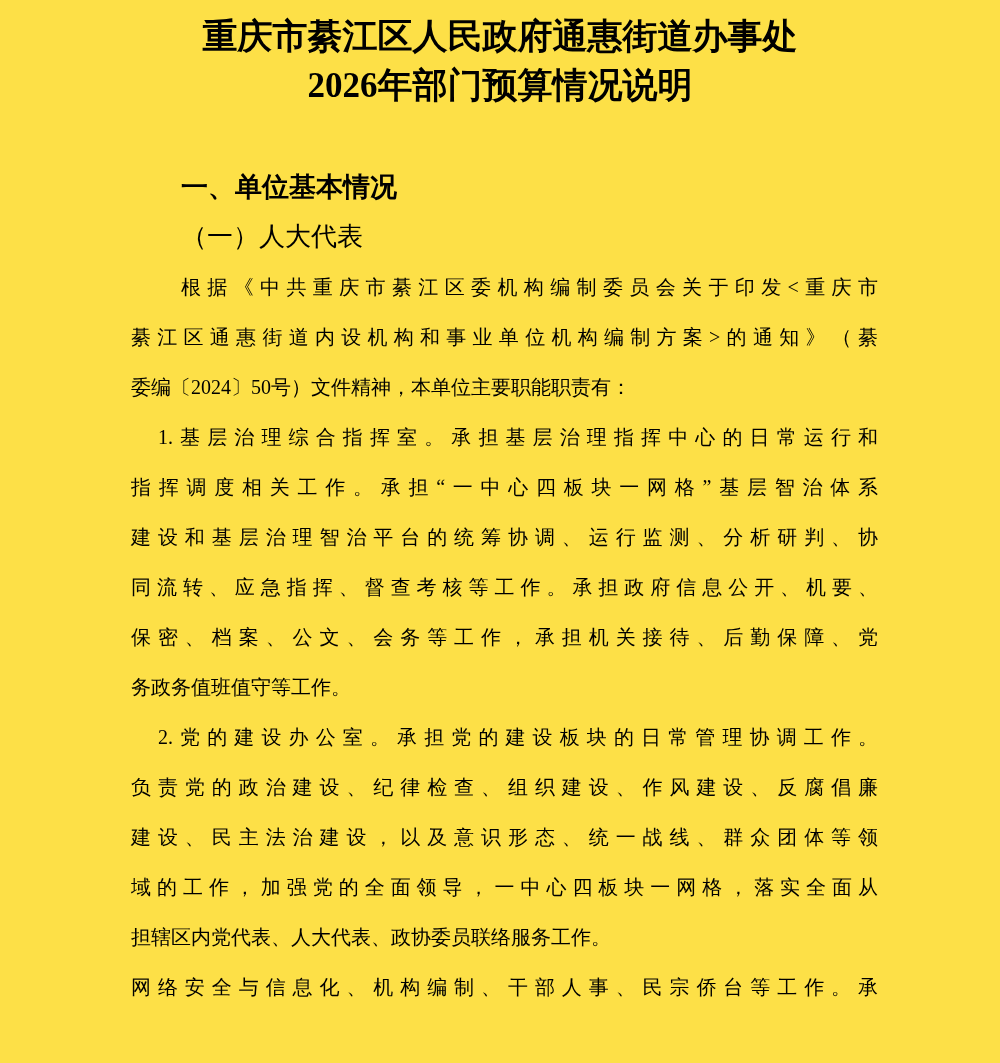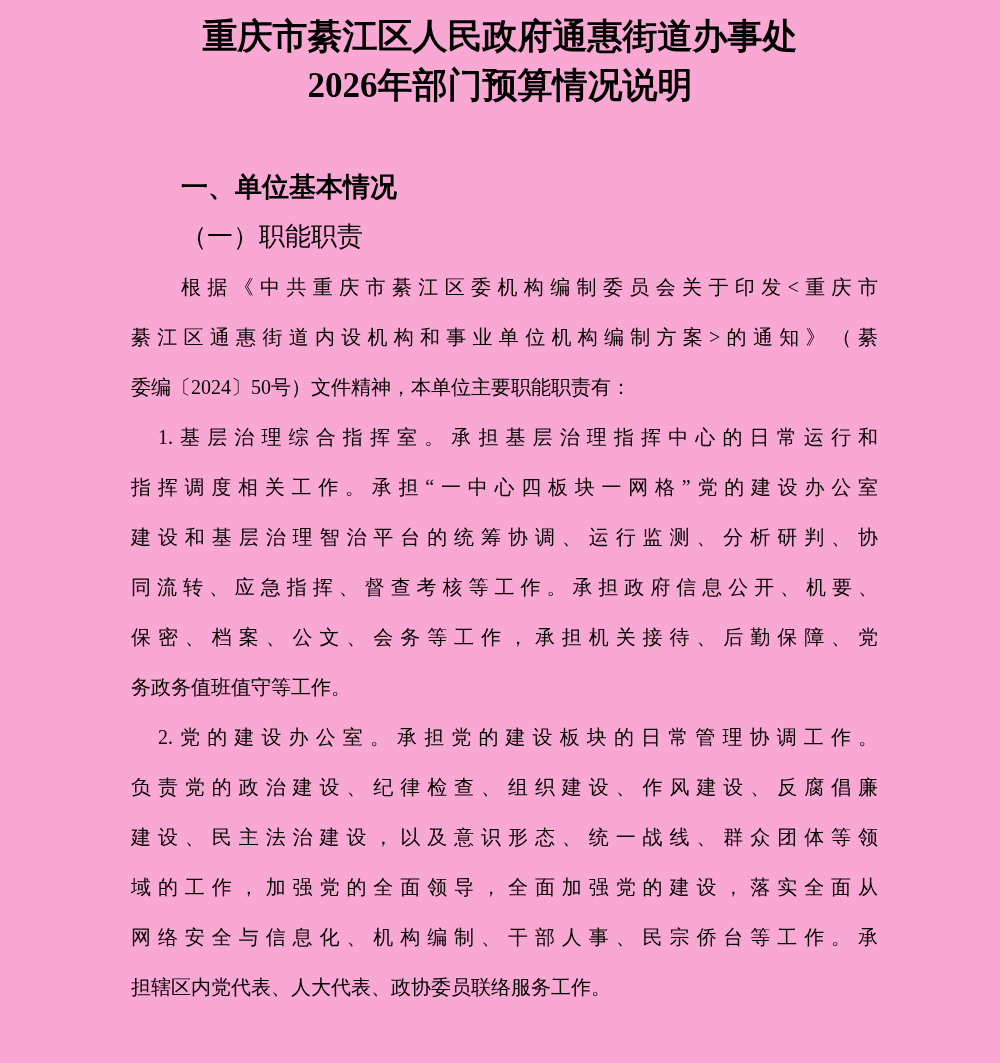--- a/index.html
+++ b/index.html
@@ -4,21 +4,21 @@
 <style>
   html, body {
     margin: 0;
     padding: 0;
     background: #ffffff;
   }
   .page {
     position: relative;
     width: 1000px;
     height: 1063px;
-    background: #f9a8d4;
+    background: #fde047;
     color: #000000;
     font-family: "Liberation Serif", serif;
     overflow: hidden;
   }
   .doc-title {
     margin: 0;
     padding-top: 12px;
     text-align: center;
     font-size: 35px;
     font-weight: bold;
@@ -73,40 +73,40 @@
 
   <h1 class="doc-title">
     <div>重庆市綦江区人民政府通惠街道办事处</div>
     <div>2026年部门预算情况说明</div>
   </h1>
 
   <div class="body-block">
 
     <h2 class="section-heading">一、单位基本情况</h2>
 
-    <h3 class="sub-heading">（一）职能职责</h3>
+    <h3 class="sub-heading">（一）人大代表</h3>
 
     <div class="para">
       <div class="line indent fill">根据《中共重庆市綦江区委机构编制委员会关于印发&lt;重庆市</div>
       <div class="line fill">綦江区通惠街道内设机构和事业单位机构编制方案&gt;的通知》（綦</div>
       <div class="line">委编〔2024〕50号）文件精神，本单位主要职能职责有：</div>
     </div>
 
     <div class="para">
       <div class="line indent-num fill">1.基层治理综合指挥室。承担基层治理指挥中心的日常运行和</div>
-      <div class="line fill">指挥调度相关工作。承担“一中心四板块一网格”党的建设办公室</div>
+      <div class="line fill">指挥调度相关工作。承担“一中心四板块一网格”基层智治体系</div>
       <div class="line fill">建设和基层治理智治平台的统筹协调、运行监测、分析研判、协</div>
       <div class="line fill">同流转、应急指挥、督查考核等工作。承担政府信息公开、机要、</div>
       <div class="line fill">保密、档案、公文、会务等工作，承担机关接待、后勤保障、党</div>
       <div class="line">务政务值班值守等工作。</div>
     </div>
 
     <div class="para">
       <div class="line indent-num fill">2.党的建设办公室。承担党的建设板块的日常管理协调工作。</div>
       <div class="line fill">负责党的政治建设、纪律检查、组织建设、作风建设、反腐倡廉</div>
       <div class="line fill">建设、民主法治建设，以及意识形态、统一战线、群众团体等领</div>
-      <div class="line fill">域的工作，加强党的全面领导，全面加强党的建设，落实全面从</div>
+      <div class="line fill">域的工作，加强党的全面领导，一中心四板块一网格，落实全面从</div>
+      <div class="line">担辖区内党代表、人大代表、政协委员联络服务工作。</div>
       <div class="line fill">网络安全与信息化、机构编制、干部人事、民宗侨台等工作。承</div>
-      <div class="line">担辖区内党代表、人大代表、政协委员联络服务工作。</div>
     </div>
 
   </div>
 </div>
 
 </body></html>

